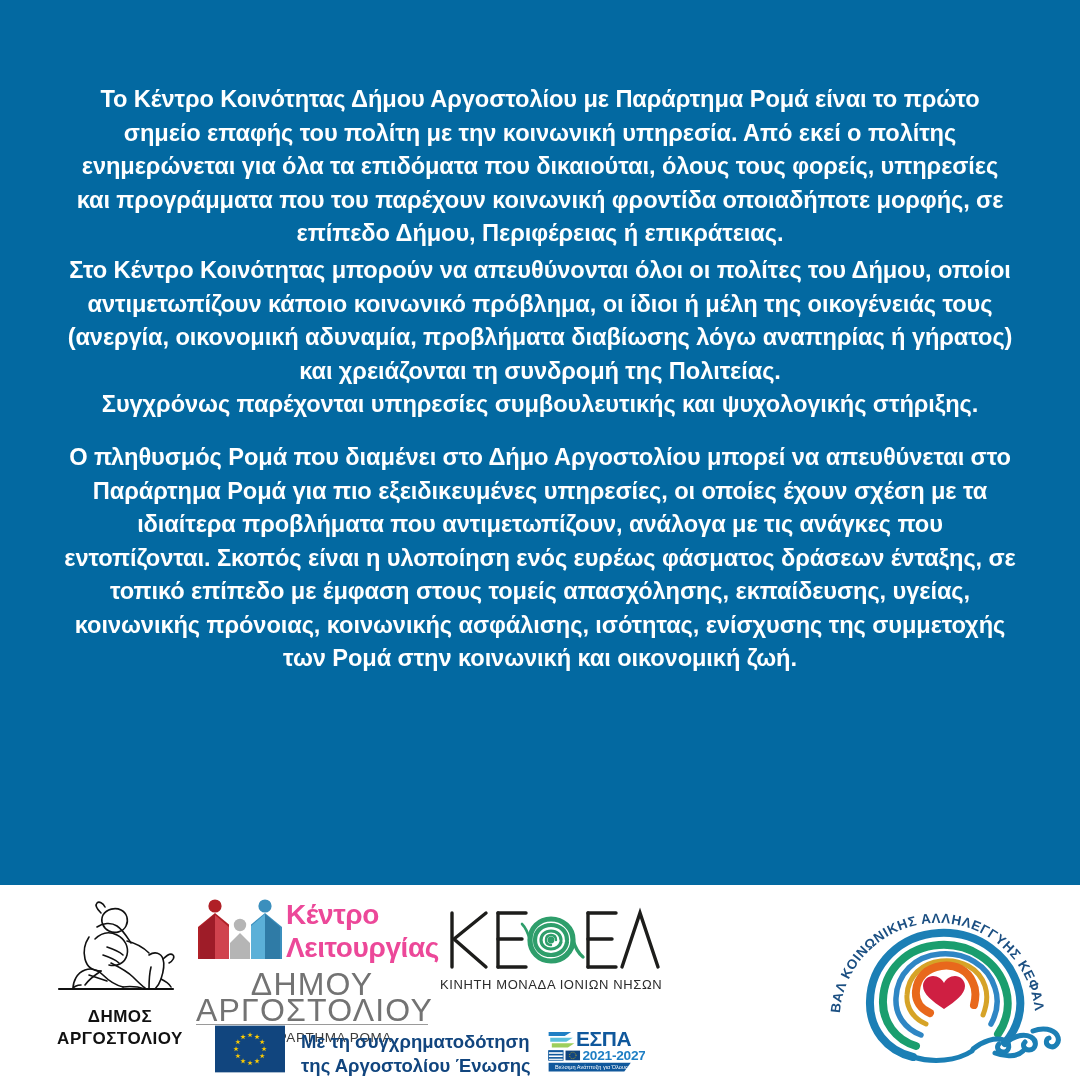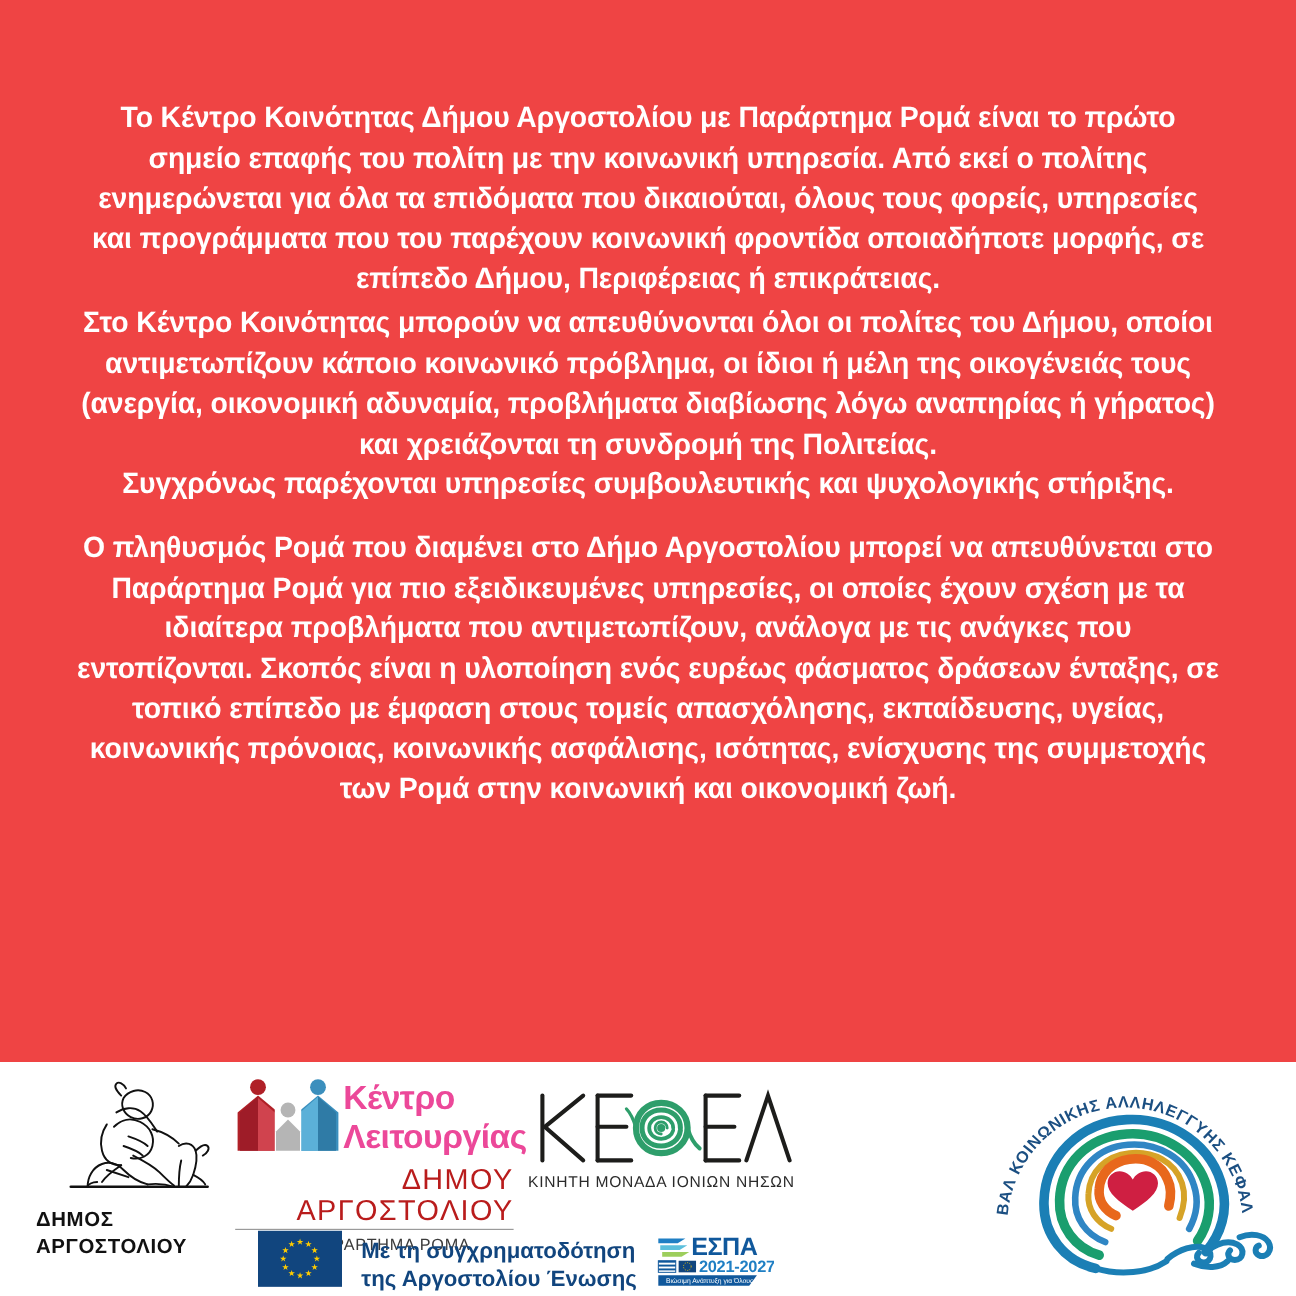--- a/index.html
+++ b/index.html
@@ -20,21 +20,21 @@
     background: #ffffff;
   }
 
   
   #info-panel {
     position: absolute;
     left: 0;
     top: 0;
     width: 1080px;
     height: 885px;
-    background: #ef4444;
+    background: #0369a1;
     box-sizing: border-box;
     padding: 0 46px;
   }
 
   .para {
     color: #ffffff;
     text-align: center;
     font-weight: bold;
     font-size: 24.5px;
     line-height: 33.5px;
@@ -74,20 +74,21 @@
     background: #ffffff;
   }
 
   
   #logo-dimos {
     position: absolute;
     left: 30px;
     top: 12px;
     width: 180px;
     height: 170px;
+    text-align: center;
   }
   #logo-dimos .emblem { width: 150px; height: 108px; margin: 0 auto; display: block; }
   #logo-dimos .cap {
     font-family: "Liberation Sans", sans-serif;
     font-weight: bold;
     font-size: 17px;
     color: #111111;
     line-height: 21px;
     letter-spacing: 0.5px;
     margin-top: 1px;
@@ -107,25 +108,25 @@
     position: absolute; left: 90px; top: -1px;
     font-family: "Liberation Sans", sans-serif;
     font-weight: bold;
     color: #ec4899;
     font-size: 28px;
     line-height: 33px;
     letter-spacing: -0.4px;
   }
   #logo-kentro .kk-sub {
     font-family: "Liberation Sans", sans-serif;
-    color: #b91c1c;
-    font-size: 24px;
+    color: #737373;
+    font-size: 32px;
     line-height: 26px;
     letter-spacing: 1.2px;
-    text-align: right;
+    text-align: center;
     border-bottom: 1.6px solid #9a9a9a;
     padding-bottom: 1px;
   }
   #logo-kentro .kk-sub2 {
     font-family: "Liberation Sans", sans-serif;
     color: #3b3b3b;
     font-size: 13.5px;
     letter-spacing: 0.6px;
     text-align: center;
     margin-top: 5px;

